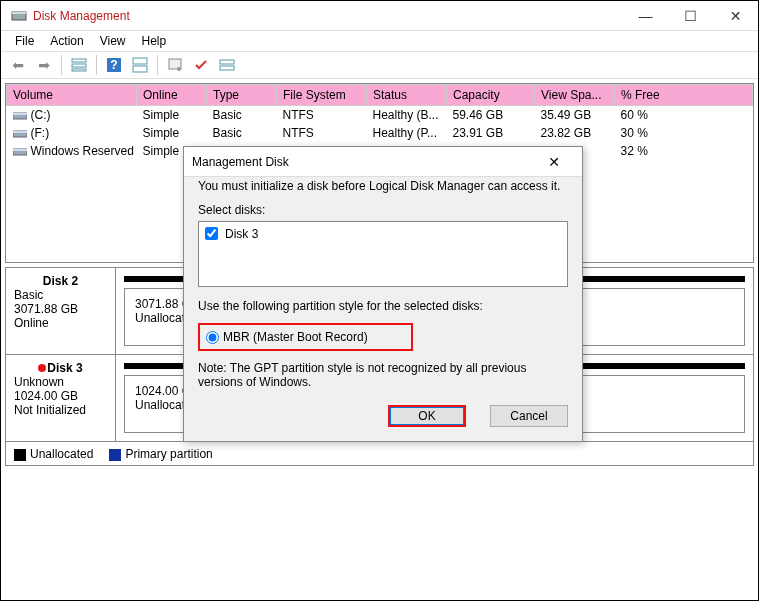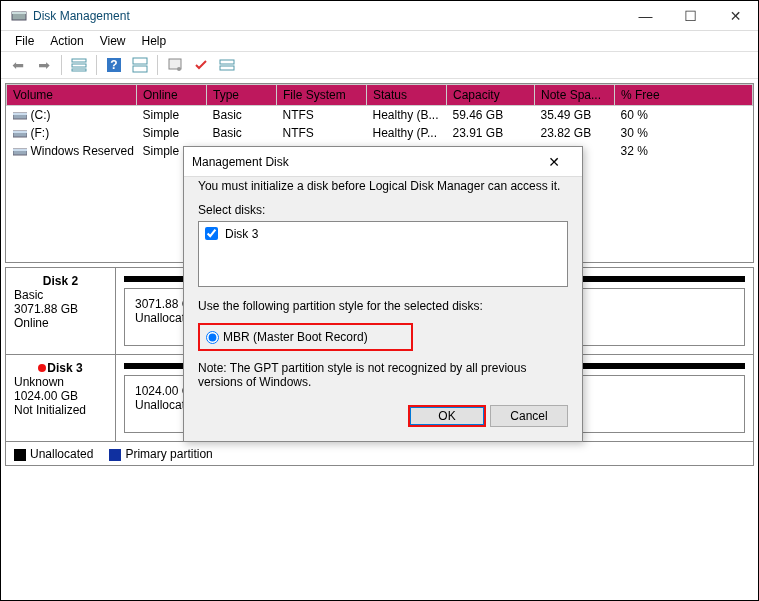--- a/index.html
+++ b/index.html
@@ -1,35 +1,35 @@
 <!DOCTYPE html>
 <html><head>
 <meta charset="utf-8">
 <style>
 * { box-sizing: border-box; font-family: "Segoe UI", Tahoma, sans-serif; }
 body { margin: 0; background: #fff; width: 759px; height: 601px; overflow: hidden; border: 1px solid #000; }
 
 .titlebar { height: 30px; display: flex; align-items: center; padding: 0 0 0 10px; background: #fff; border-bottom: 1px solid #ddd; }
 .titlebar-icon { width: 16px; height: 16px; margin-right: 6px; }
 .titlebar-icon svg { display: block; }
-.titlebar-text { font-size: 12px; color: #0c4a6e; flex: 1; }
+.titlebar-text { font-size: 12px; color: #b91c1c; flex: 1; }
 .caption-btns { display: flex; }
 .caption-btn { width: 45px; height: 29px; display: flex; align-items: center; justify-content: center; color: #333; font-size: 14px; font-family: "Segoe UI Symbol", sans-serif; }
 
 .menubar { height: 20px; display: flex; align-items: center; padding: 0 6px; font-size: 12px; }
 .menubar span { padding: 2px 8px; }
 
 .toolbar { height: 28px; display: flex; align-items: center; gap: 4px; padding: 2px 6px; border-top: 1px solid #e0e0e0; border-bottom: 1px solid #e0e0e0; }
 .toolbar-btn { width: 22px; height: 22px; display: flex; align-items: center; justify-content: center; border: 1px solid transparent; }
 .toolbar-sep { width: 1px; height: 20px; background: #ccc; margin: 0 2px; }
 .arrow { font-size: 14px; color: #888; }
 
 .volumes { height: 180px; border: 1px solid #888; margin: 4px; overflow: hidden; }
 .volumes table { width: 100%; border-collapse: collapse; font-size: 12px; table-layout: fixed; }
-.volumes th { text-align: left; padding: 3px 6px; background: #be185d; border: 1px solid #ccc; font-weight: normal; position: relative; }
+.volumes th { text-align: left; padding: 3px 6px; background: #f9a8d4; border: 1px solid #ccc; font-weight: normal; position: relative; }
 .volumes td { padding: 2px 6px; white-space: nowrap; }
 .vol-icon { width: 14px; height: 10px; display: inline-block; vertical-align: middle; margin-right: 4px; }
 .vol-icon svg { display: block; }
 
 .disks { margin: 4px; border: 1px solid #888; }
 .disk-row { display: flex; border-bottom: 1px solid #888; }
 .disk-info { width: 110px; padding: 6px 8px; font-size: 12px; border-right: 1px solid #888; }
 .disk-info .dtitle { font-weight: bold; text-align: center; }
 .disk-graph { flex: 1; padding: 8px; position: relative; }
 .blackbar { height: 6px; background: #000; width: 100%; }
@@ -42,21 +42,21 @@
 .dialog-title { height: 30px; display: flex; align-items: center; padding: 0 8px; font-size: 12px; background: #fff; border-bottom: 1px solid #ddd; }
 .dialog-title .xbtn { margin-left: auto; font-size: 14px; width: 40px; text-align: center; }
 .dialog-body { padding: 2px 14px 14px; font-size: 12px; }
 .sel-disks { width: 100%; height: 66px; background: #fff; border: 1px solid #888; margin-top: 4px; padding: 2px; font-size: 12px; }
 .sel-row { display: flex; align-items: center; gap: 4px; }
 .sel-row input[type=checkbox] { width: 13px; height: 13px; }
 .radio-wrap { margin-top: 10px; border: 2px solid #e11; padding: 4px 6px; width: 215px; }
 .radio-row { display: flex; align-items: center; gap: 4px; font-size: 12px; padding: 1px 0; }
 .radio-row input { margin: 0; }
 .note { margin-top: 10px; font-size: 12px; }
-.dlg-btns { display: flex; gap: 4px; justify-content: flex-end; margin-top: 16px; }
+.dlg-btns { display: flex; gap: 24px; justify-content: flex-end; margin-top: 16px; }
 .btn { width: 78px; height: 22px; font-size: 12px; background: #e1e1e1; border: 1px solid #adadad; display: flex; align-items: center; justify-content: center; }
 .btn.ok { border: 2px solid #e11; box-shadow: inset 0 0 0 1px #0078d7; }
 
 .red-dot { display: inline-block; width: 8px; height: 8px; background: #e11; border-radius: 50%; vertical-align: baseline; margin-right: 1px; }
 </style>
 </head>
 <body>
 
 <div class="titlebar">
   <span class="titlebar-icon">
@@ -137,21 +137,21 @@
         <col>
     </colgroup>
     <thead>
         <tr>
       <th>Volume</th>
       <th>Online</th>
       <th>Type</th>
       <th>File System</th>
       <th>Status</th>
       <th>Capacity</th>
-      <th>Note Spa...</th>
+      <th>View Spa...</th>
       <th>% Free</th>
     </tr>
       </thead>
     <tbody id="vol-body">
   <tr>
     <td><span class="vol-icon"><svg width="14" height="10">
                 <rect x="0" y="2" width="14" height="6" fill="#9ab" stroke="#667"></rect>
                 <rect x="0" y="2" width="14" height="2" fill="#cde"></rect>
               </svg></span><span>(C:)</span></td>
     <td>Simple</td>

